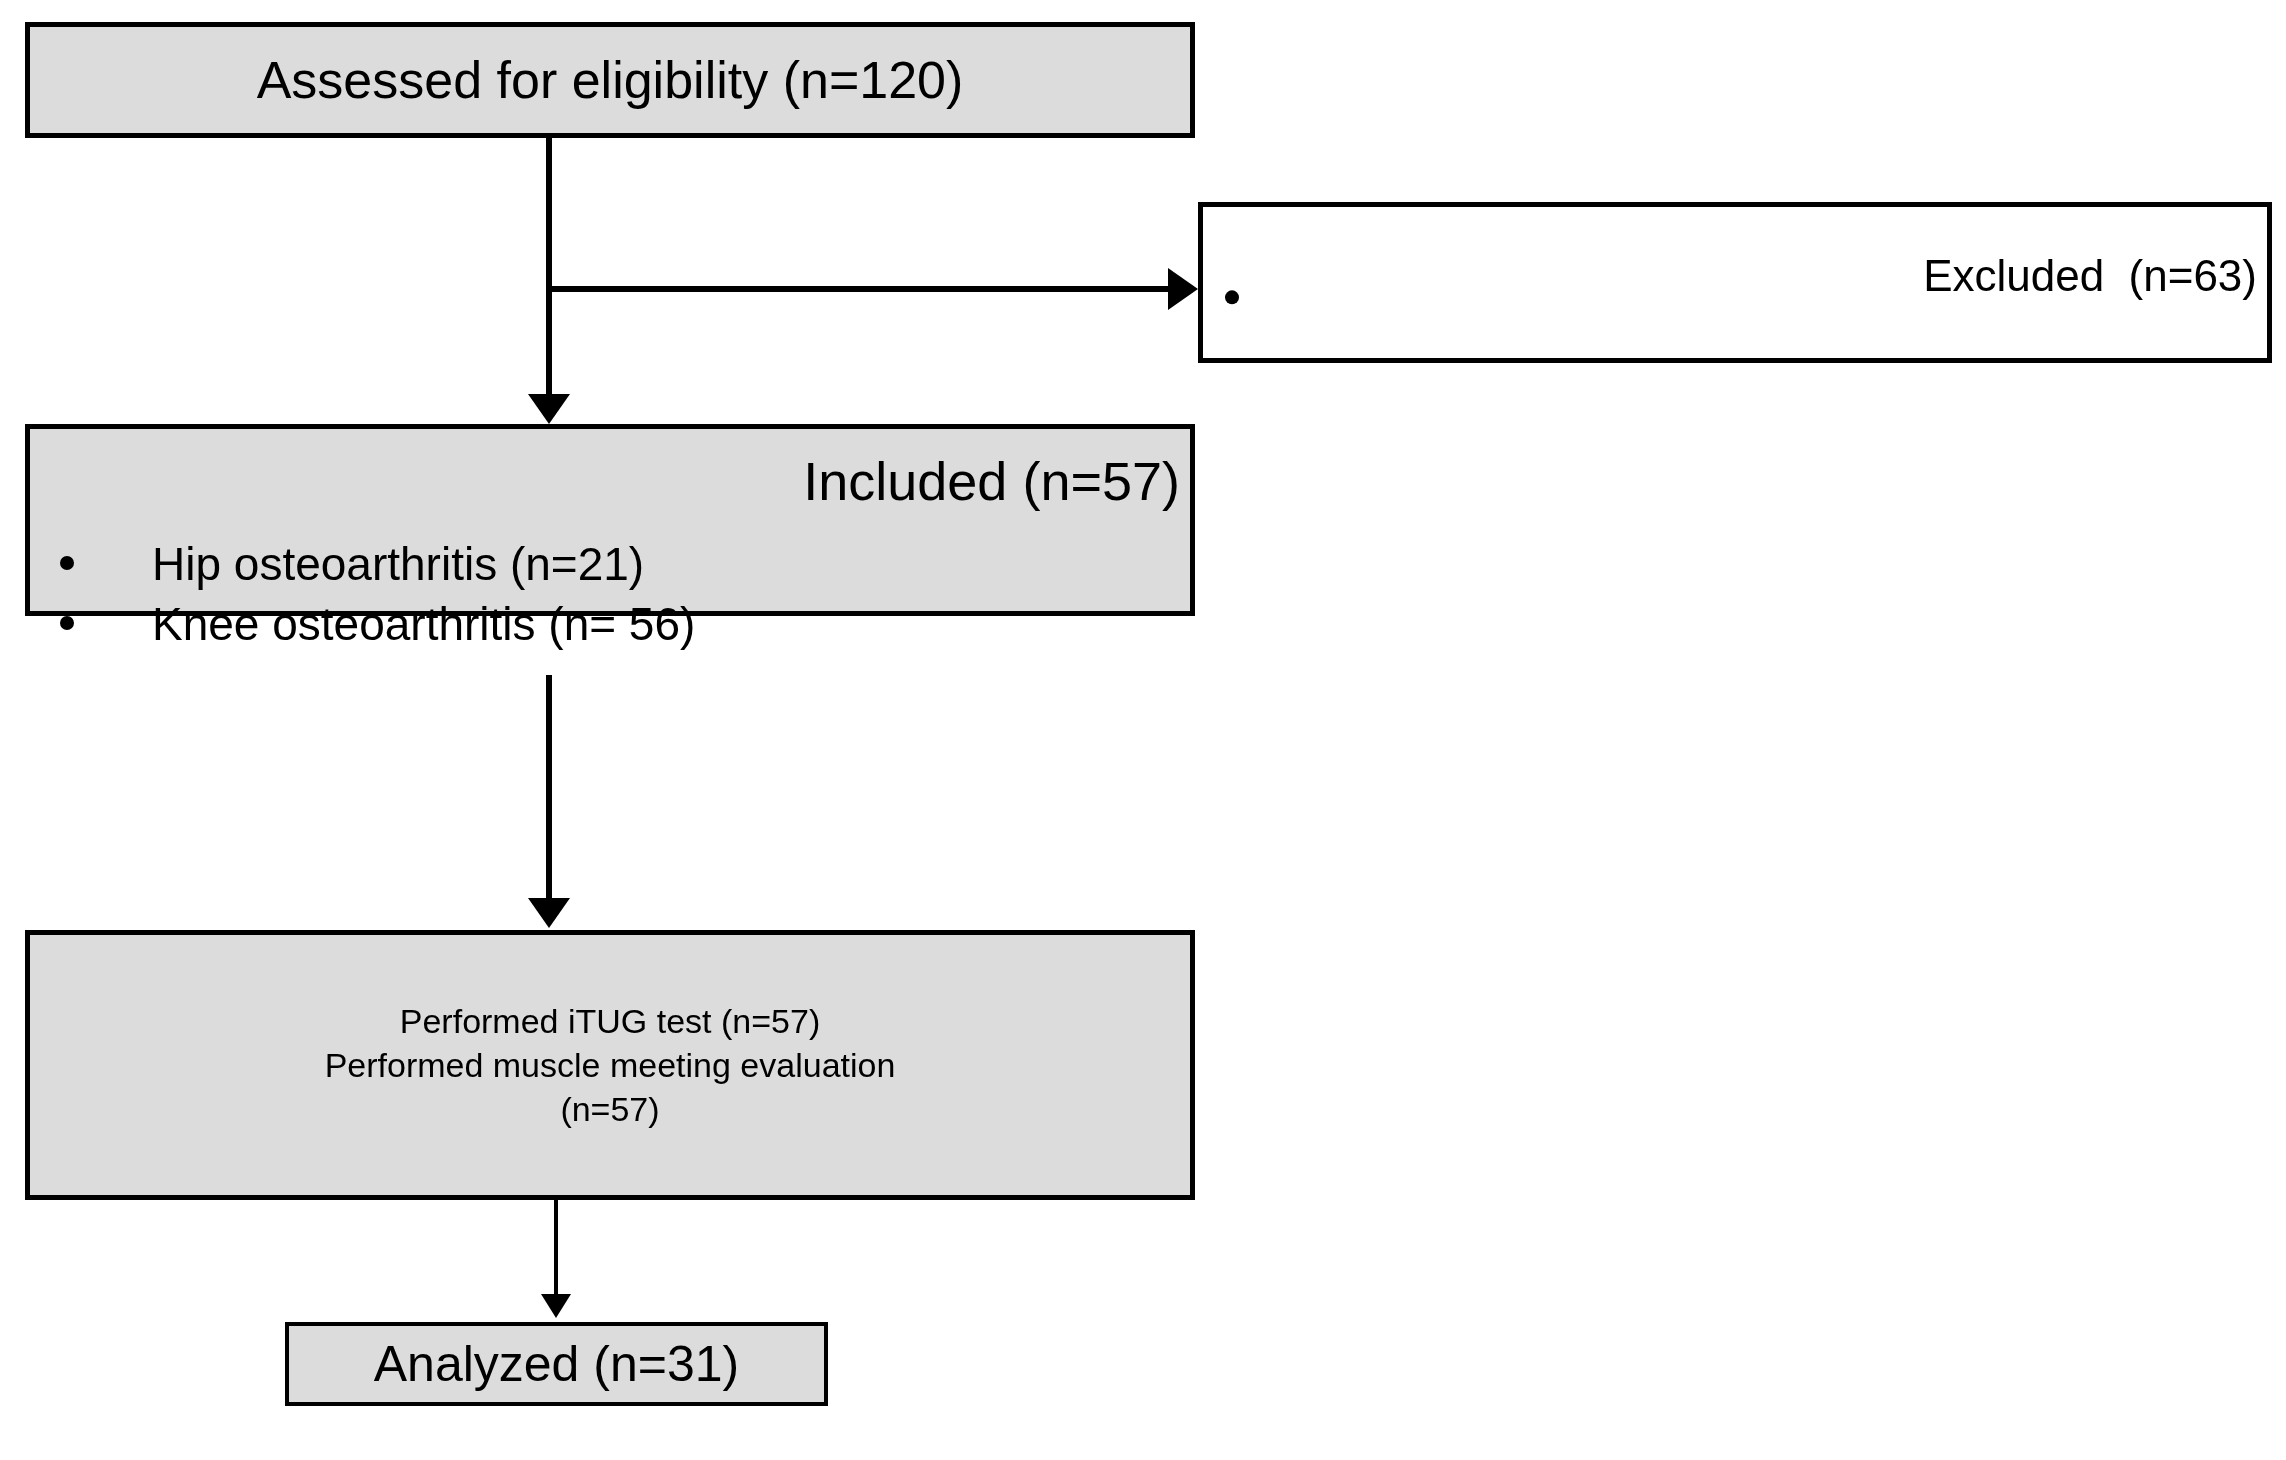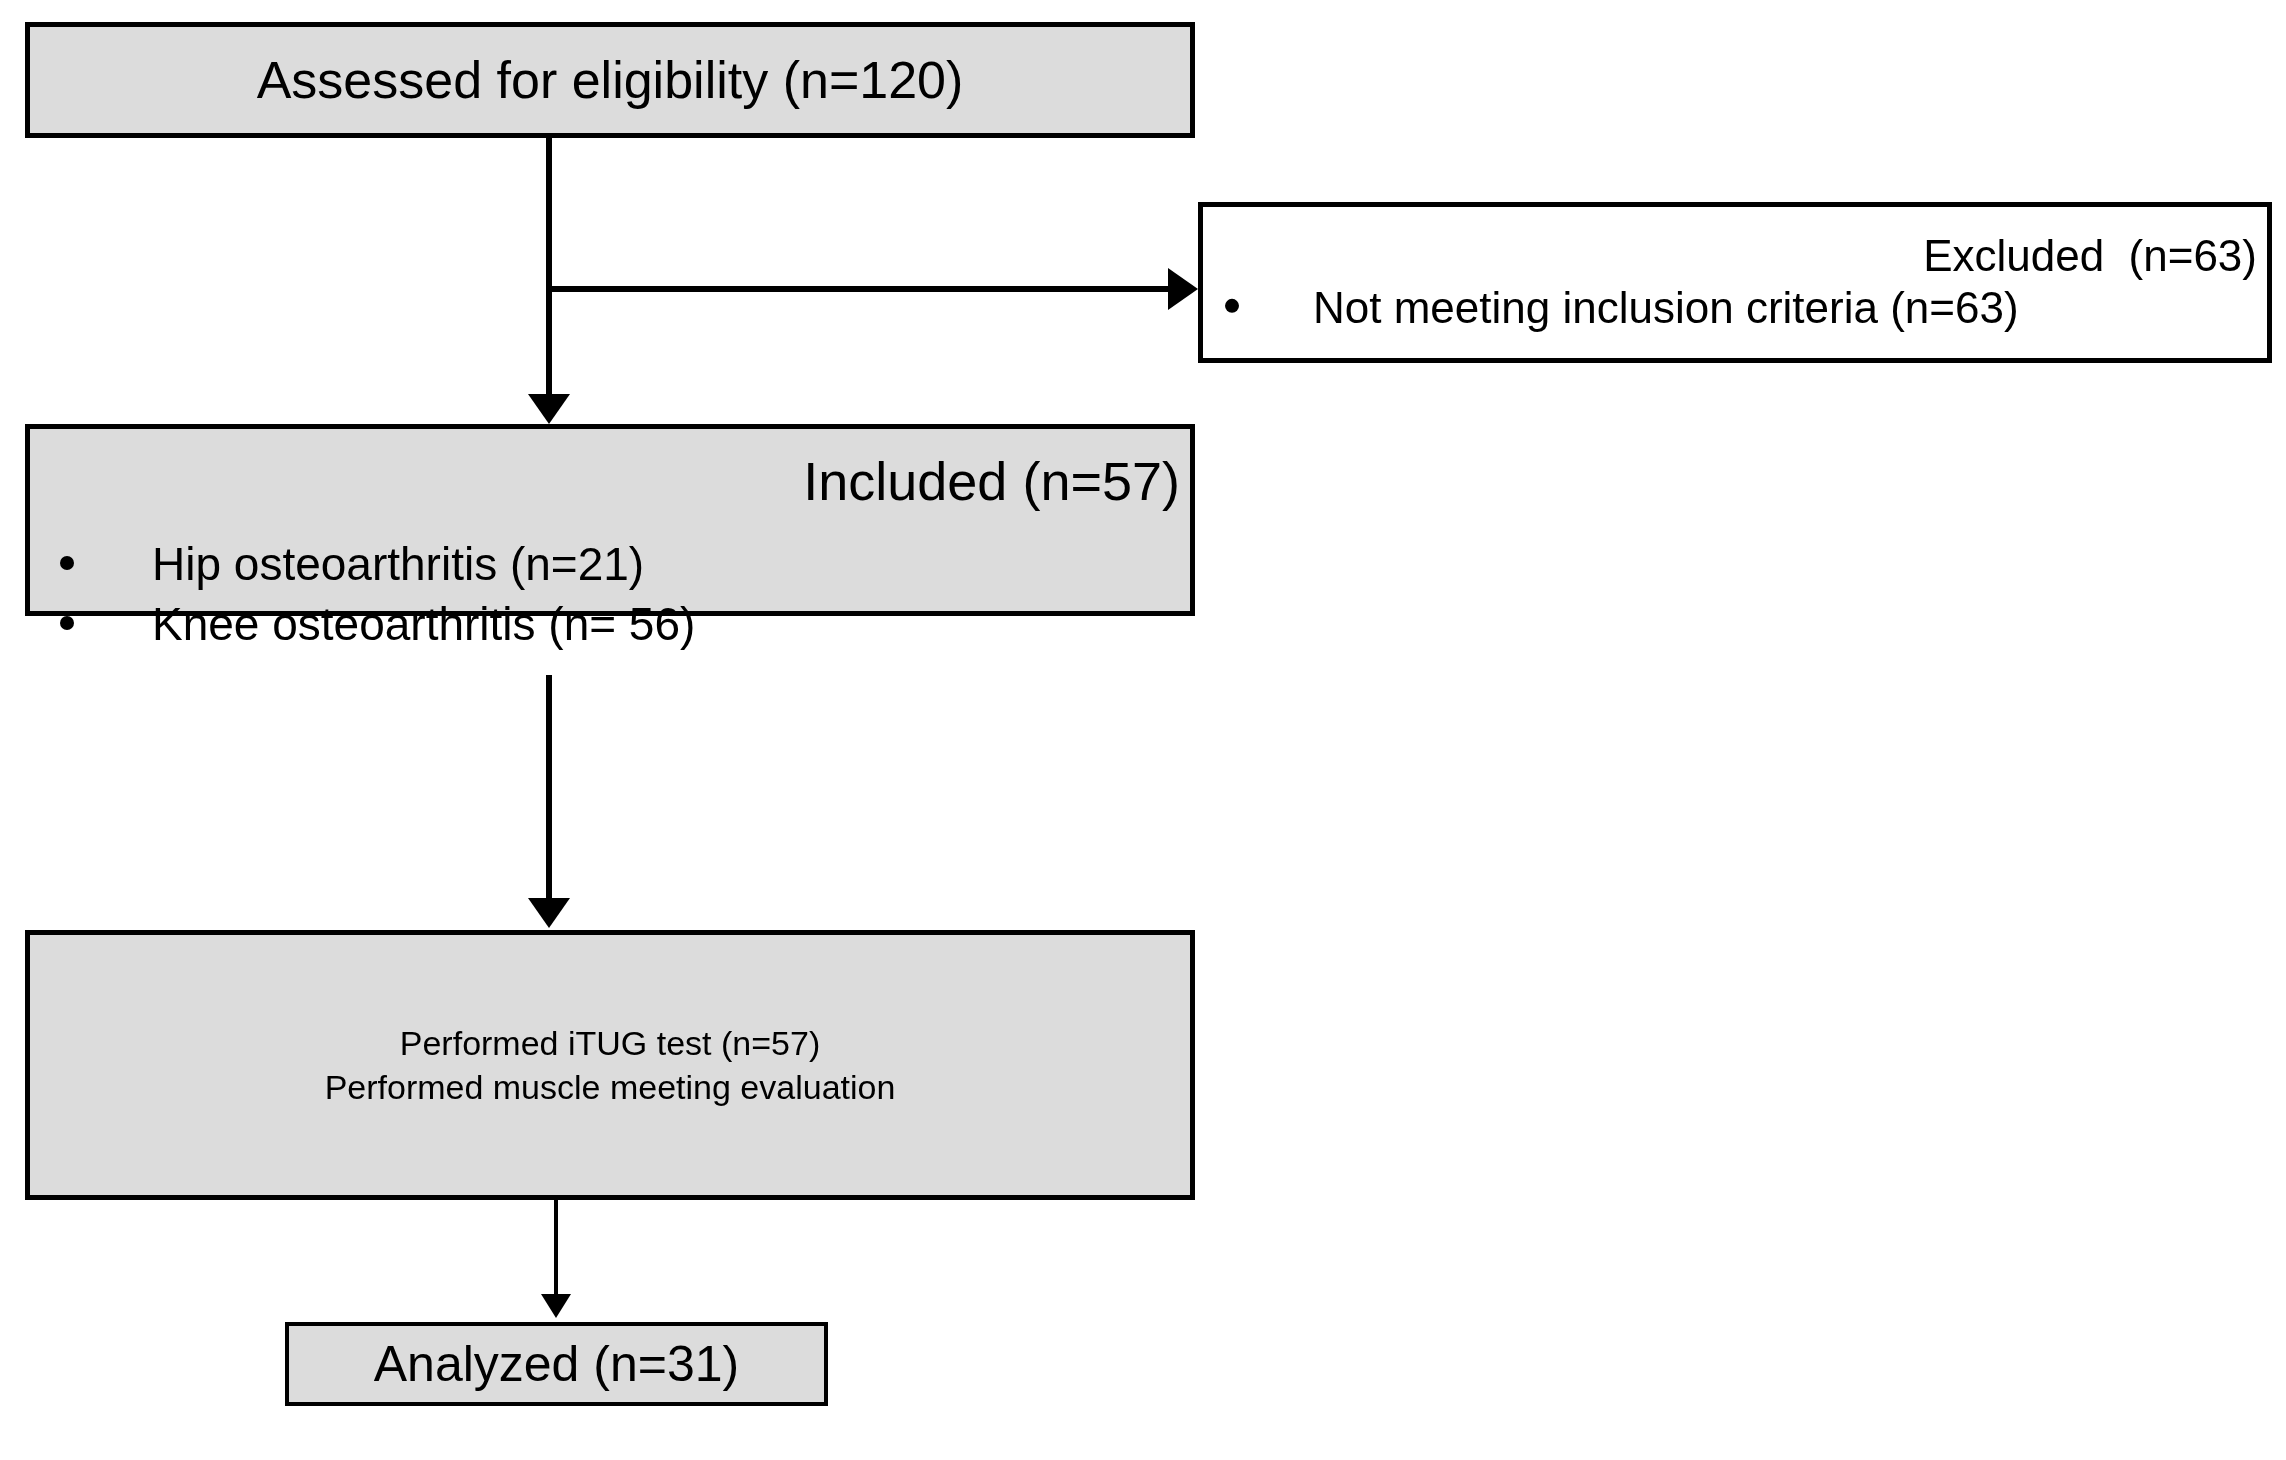--- a/index.html
+++ b/index.html
@@ -215,21 +215,20 @@
 
   <div class="conn hline" id="conn-h1"></div>
   <div class="arrow-right" id="arrow-h1"></div>
 
   <div class="box white" id="box-excluded">
     <div class="inner">
       <div class="box-title left">Excluded  (n=63)</div>
       <div class="bullet-row">
         <span class="bullet-dot"></span>
         <span class="bullet-gap-ex"></span>
-        <span>Not meeting inclusion criteria (n=63)</span>
       </div>
     </div>
   </div>
 
   <div class="box" id="box-included">
     <div class="inner">
       <div class="box-title left">Included (n=57)</div>
       <div class="bullets">
         <div class="bullet-row">
           <span class="bullet-dot"></span>
@@ -245,20 +244,21 @@
     </div>
   </div>
 
   <div class="conn vline" id="conn-v2"></div>
   <div class="arrow-down" id="arrow-v2"></div>
 
   <div class="box" id="box-performed">
     <div class="inner">
       <div class="sub-line">Performed iTUG test (n=57)</div>
       <div class="sub-line">Performed muscle meeting evaluation</div>
+      <div class="sub-line">(n=57)</div>
     </div>
   </div>
 
   <div class="conn vline thin" id="conn-v3"></div>
   <div class="arrow-down small" id="arrow-v3"></div>
 
   <div class="box thin" id="box-analyzed">
     <div class="inner">
       <div class="box-title center">Analyzed (n=31)</div>
     </div>

